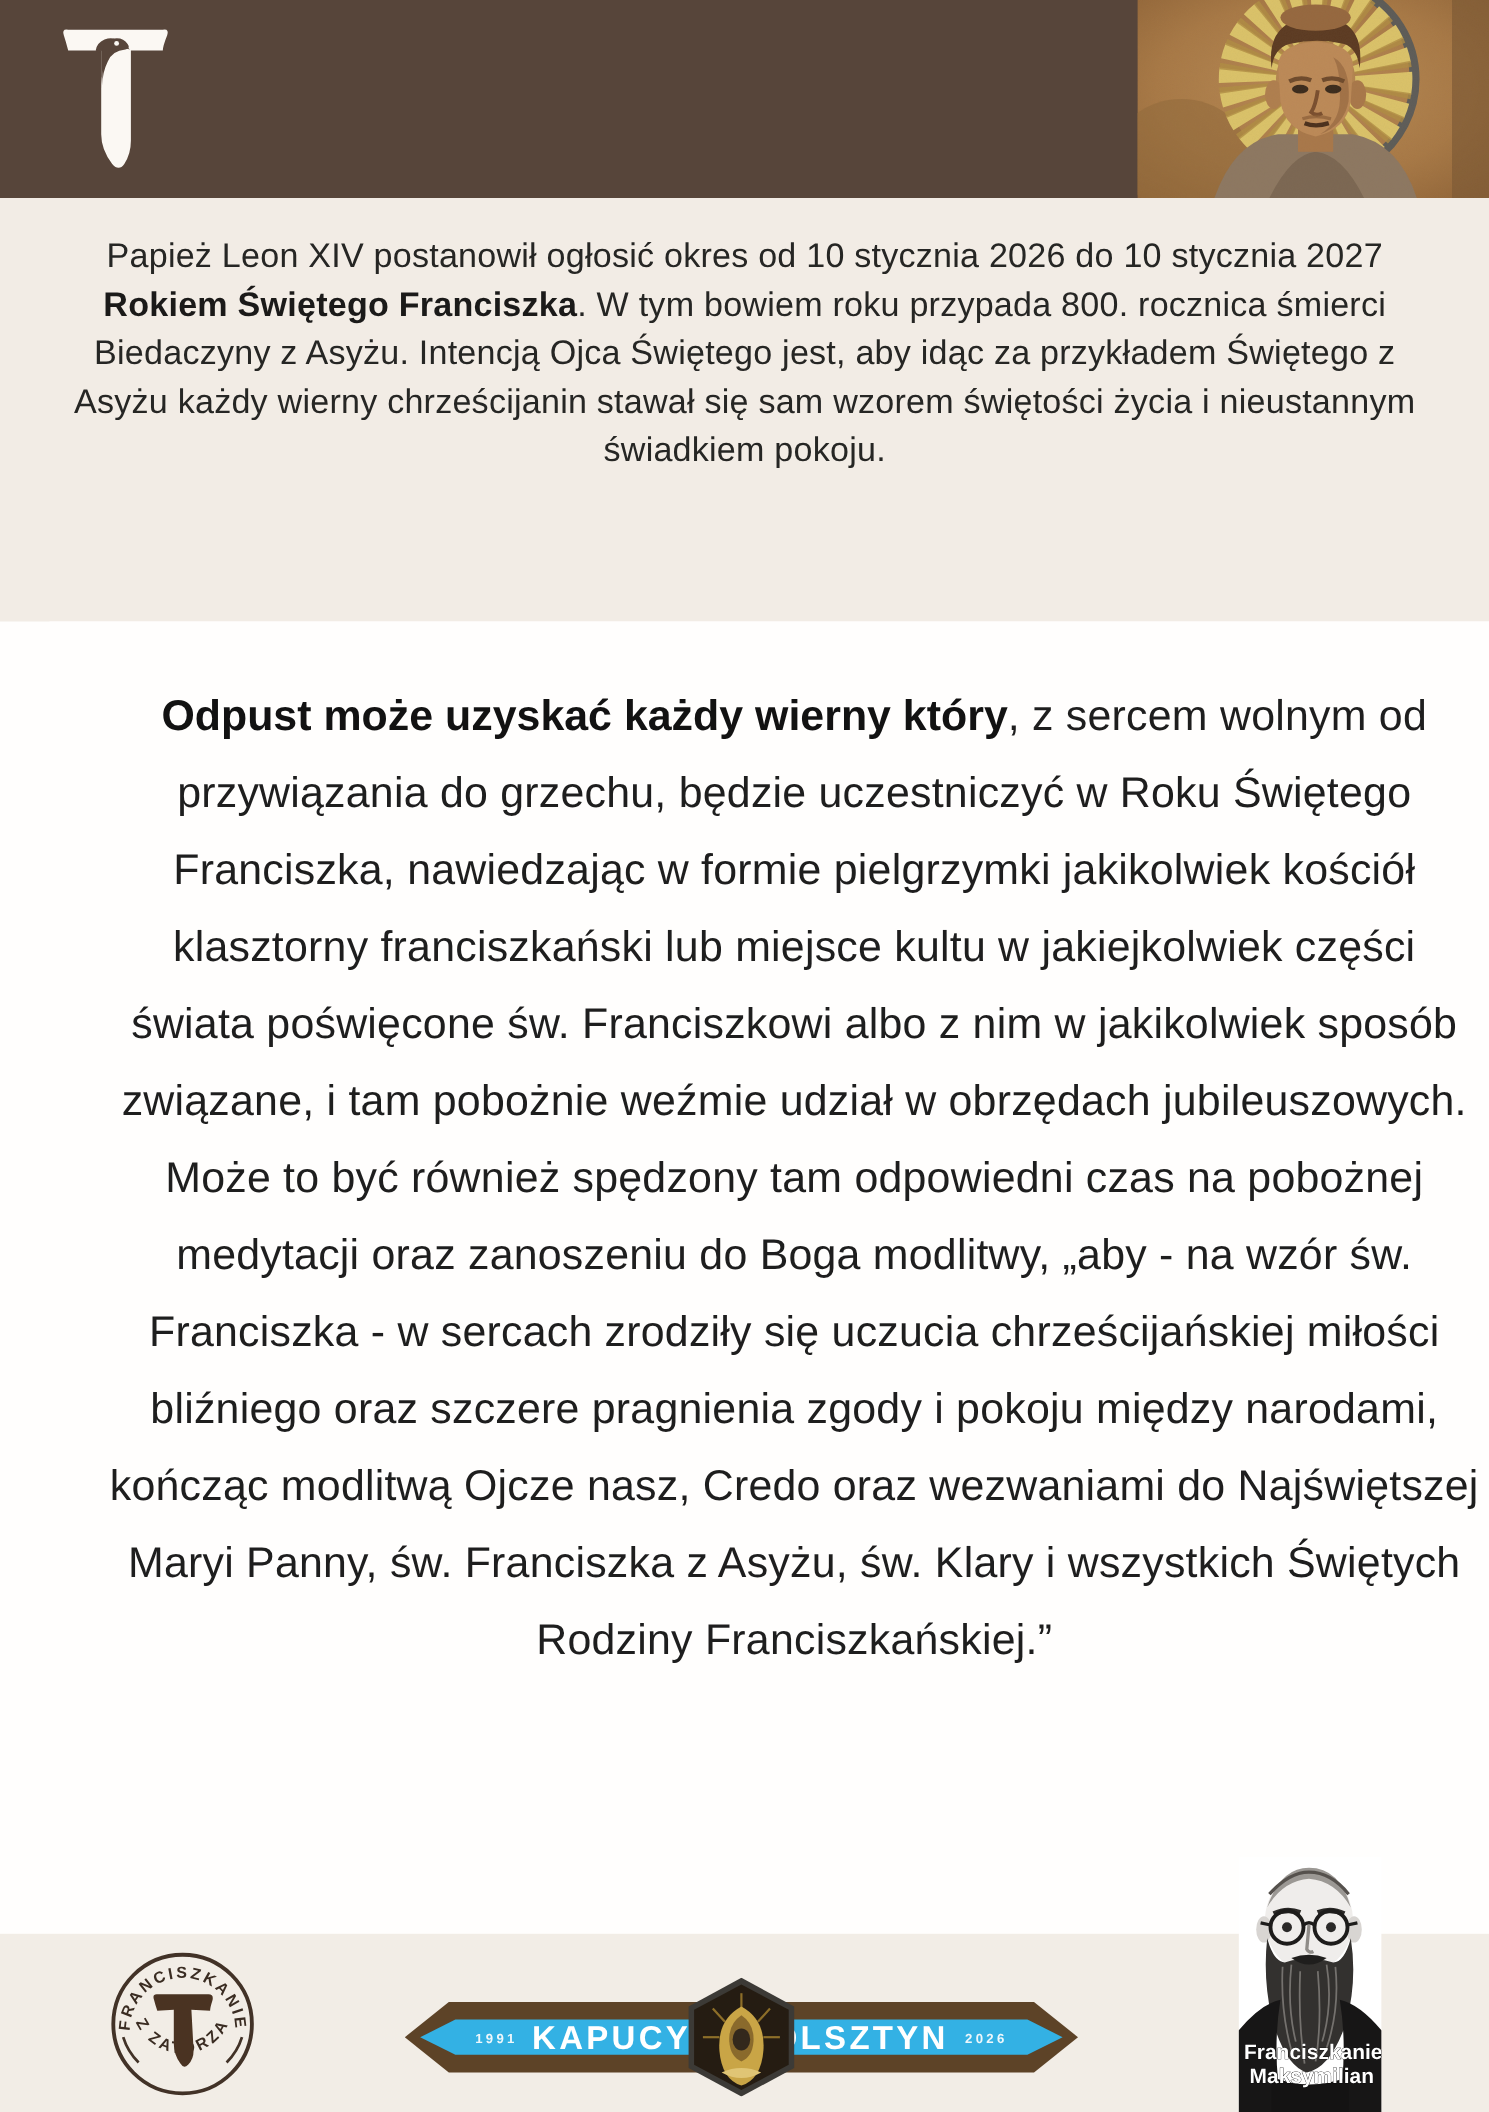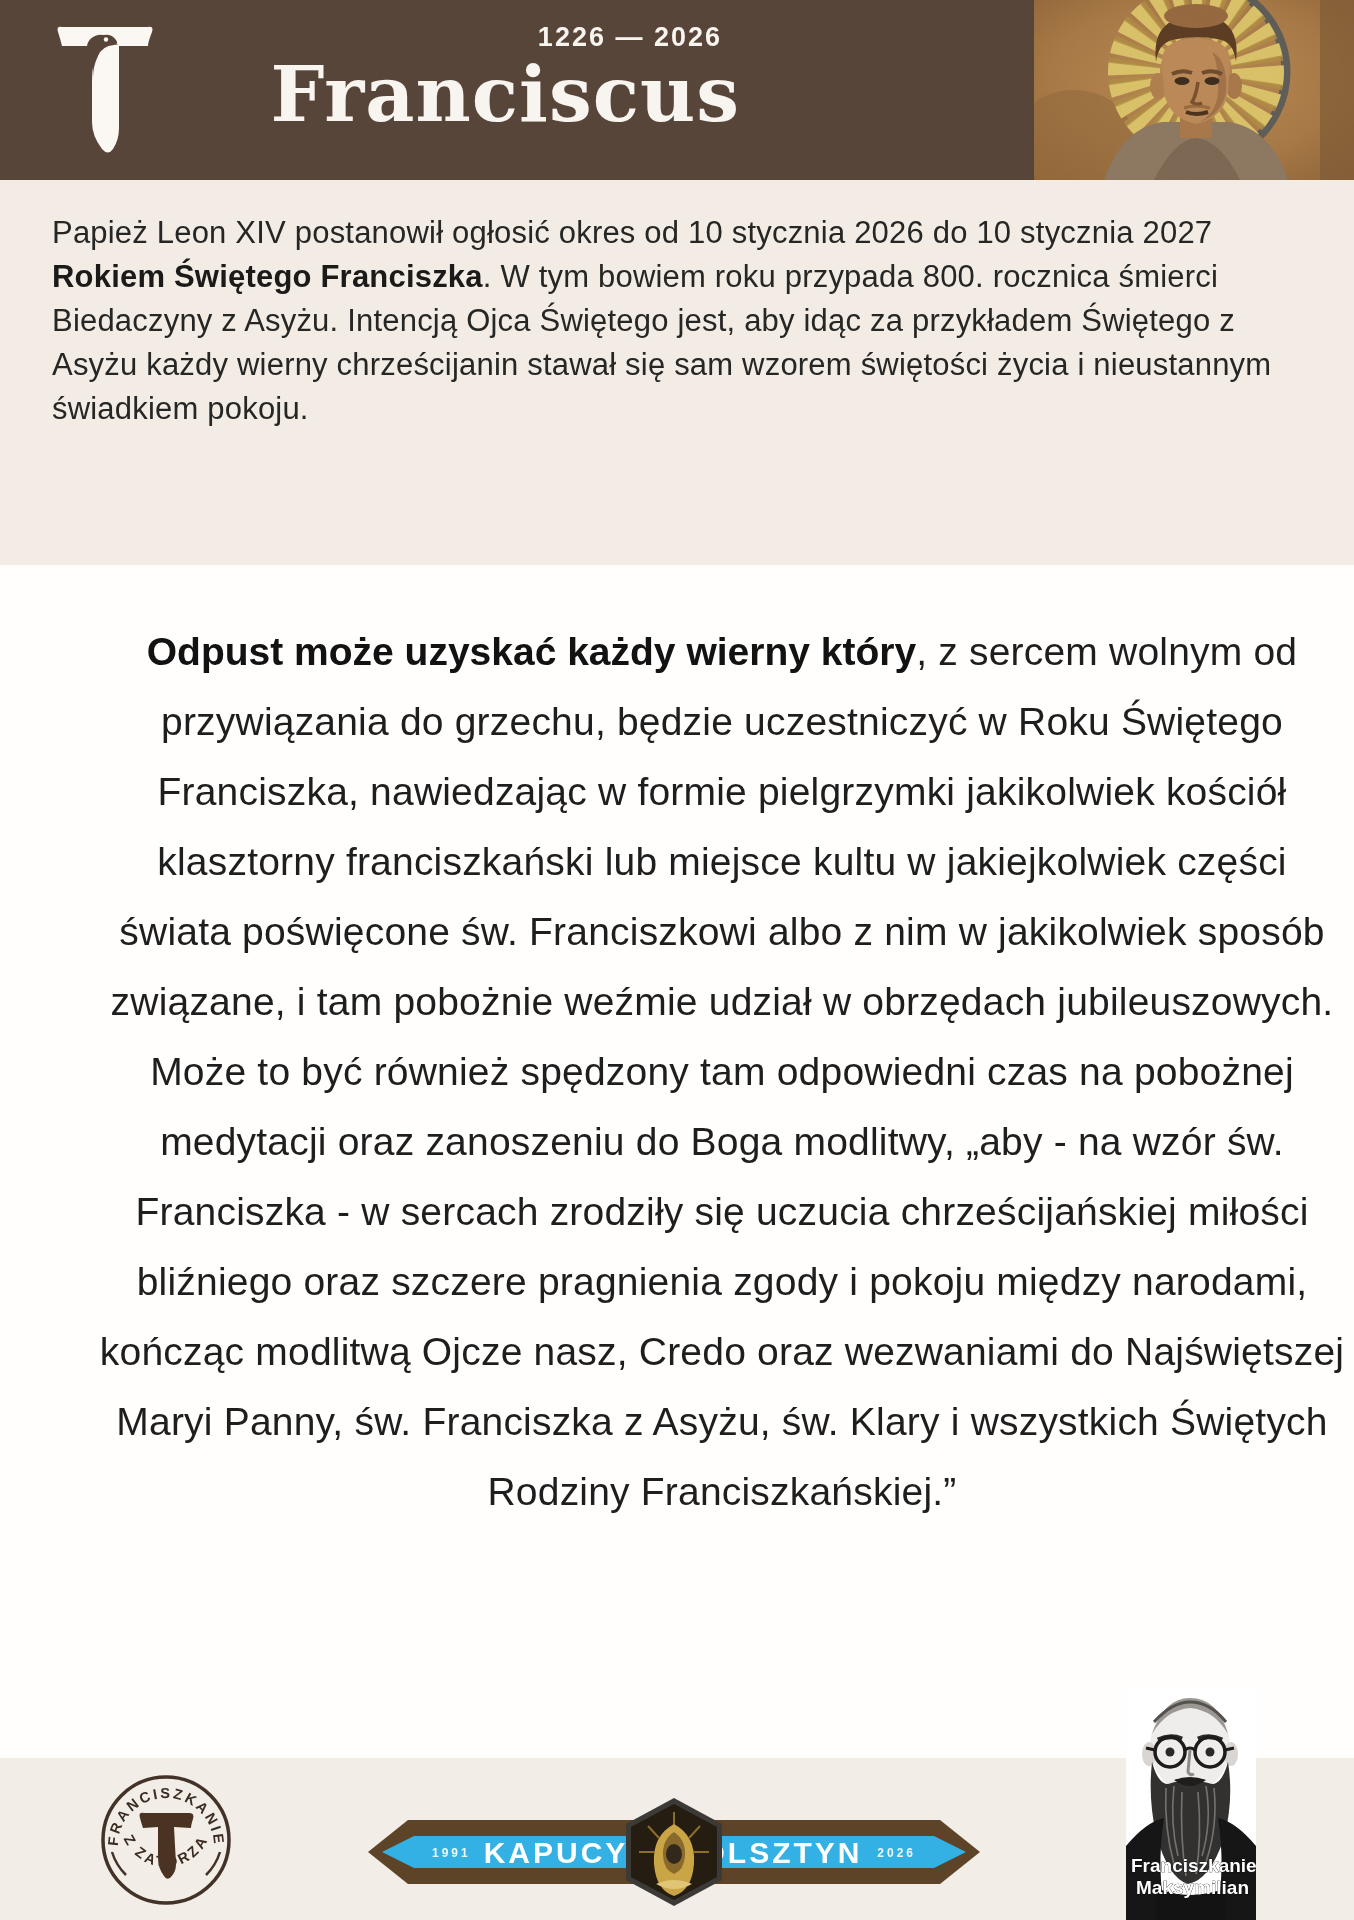--- a/index.html
+++ b/index.html
@@ -28,21 +28,21 @@
   }
   .fresco{position:absolute;left:1034px;top:0;width:320px;height:180px;overflow:hidden;}
   
   .intro{
     position:absolute;left:0;top:180px;width:1354px;height:385px;
     background:#f2ece5;
     display:flex;justify-content:center;
   }
   .intro-text{
     width:1250px;
-    font-size:31px;line-height:44px;color:#262624;text-align:left;
+    font-size:31px;line-height:44px;color:#262624;text-align:center;
     letter-spacing:0.2px;
   }
   .intro-text b{font-weight:700;color:#1b1a19;}
   
   .main{
     position:absolute;left:0;top:565px;width:1354px;height:1193px;
     background:#fffefd;display:flex;justify-content:center;margin-left:45px;
   }
   .body-text{
     width:1250px;margin-top:52px;
@@ -64,24 +64,20 @@
 
 <div class="header">
 
   <svg class="tau-logo" viewBox="0 0 130 145">
     <path d="M18 14 Q16 8 22 9 L108 9 Q114 8 112 14 Q108 24 108 28 L79 28 L79 110 Q79 122 73 131 Q68 138 62 131 Q52 118 52 104 L52 28 L22 28 Q20 20 18 14 Z" fill="#fbf8f3"></path>
     <path d="M52 28 L52 64 Q52 40 60 32 Q70 24 78 27 Q72 20 62 21 Q54 22 50 28 Z M50 30 Q58 20 70 22 Q64 14 55 18 Q48 21 47 28 Z" fill="#57453a"></path>
     <path d="M53 27 Q56 18 64 17 Q72 16 76 22 Q79 26 74 27 Q62 28 58 38 Q53 48 53 60 Z" fill="#57453a"></path>
     <circle cx="66" cy="21.5" r="2.2" fill="#fbf8f3"></circle>
   </svg>
 
-  <div class="title-block">
-    <div class="years">1226 — 2026</div>
-    <div class="wordmark">Franciscus</div>
-  </div>
 
   <svg class="fresco" viewBox="0 0 320 180">
     <defs>
       <filter id="rough">
           <feTurbulence type="fractalNoise" baseFrequency="0.9" numOctaves="2" result="n"></feTurbulence>
           <feColorMatrix in="n" type="matrix" values="0 0 0 0 0.3  0 0 0 0 0.2  0 0 0 0 0.1  0 0 0 0.18 0"></feColorMatrix>
           <feComposite operator="over" in2="SourceGraphic"></feComposite>
         </filter>
       <radialGradient id="wall" cx="50%" cy="45%" r="75%">
         <stop offset="0%" stop-color="#b98a55"></stop>

